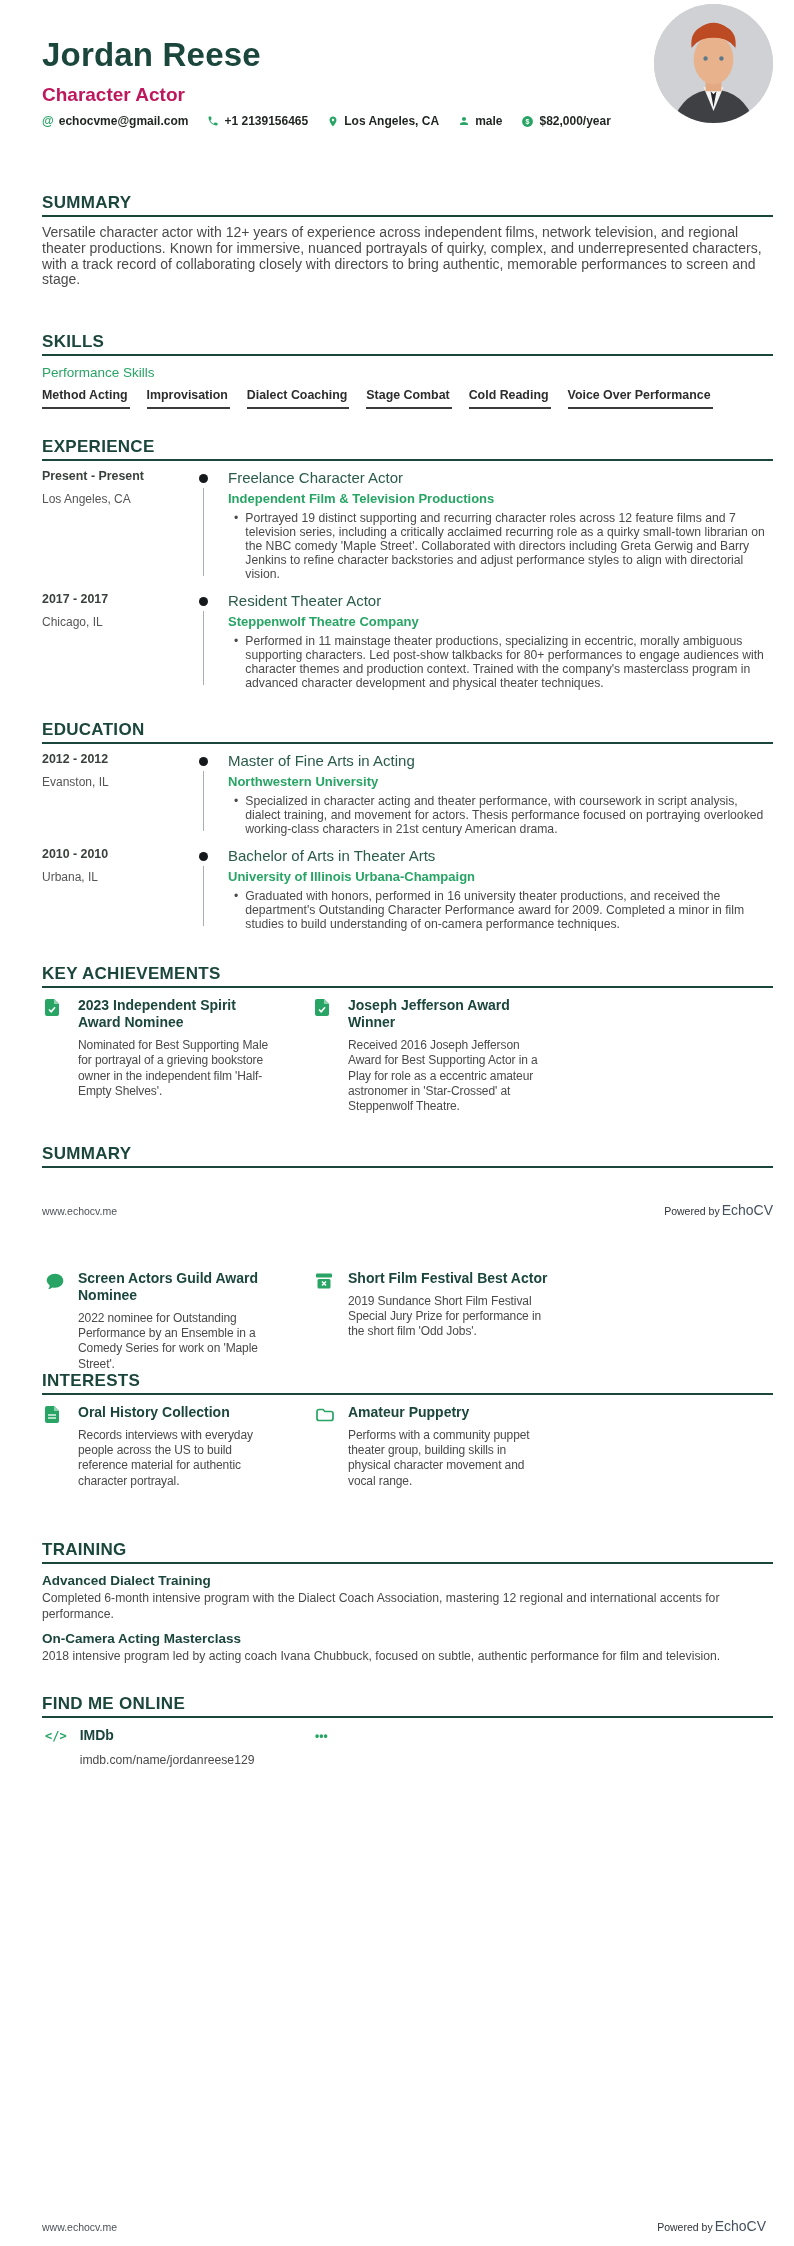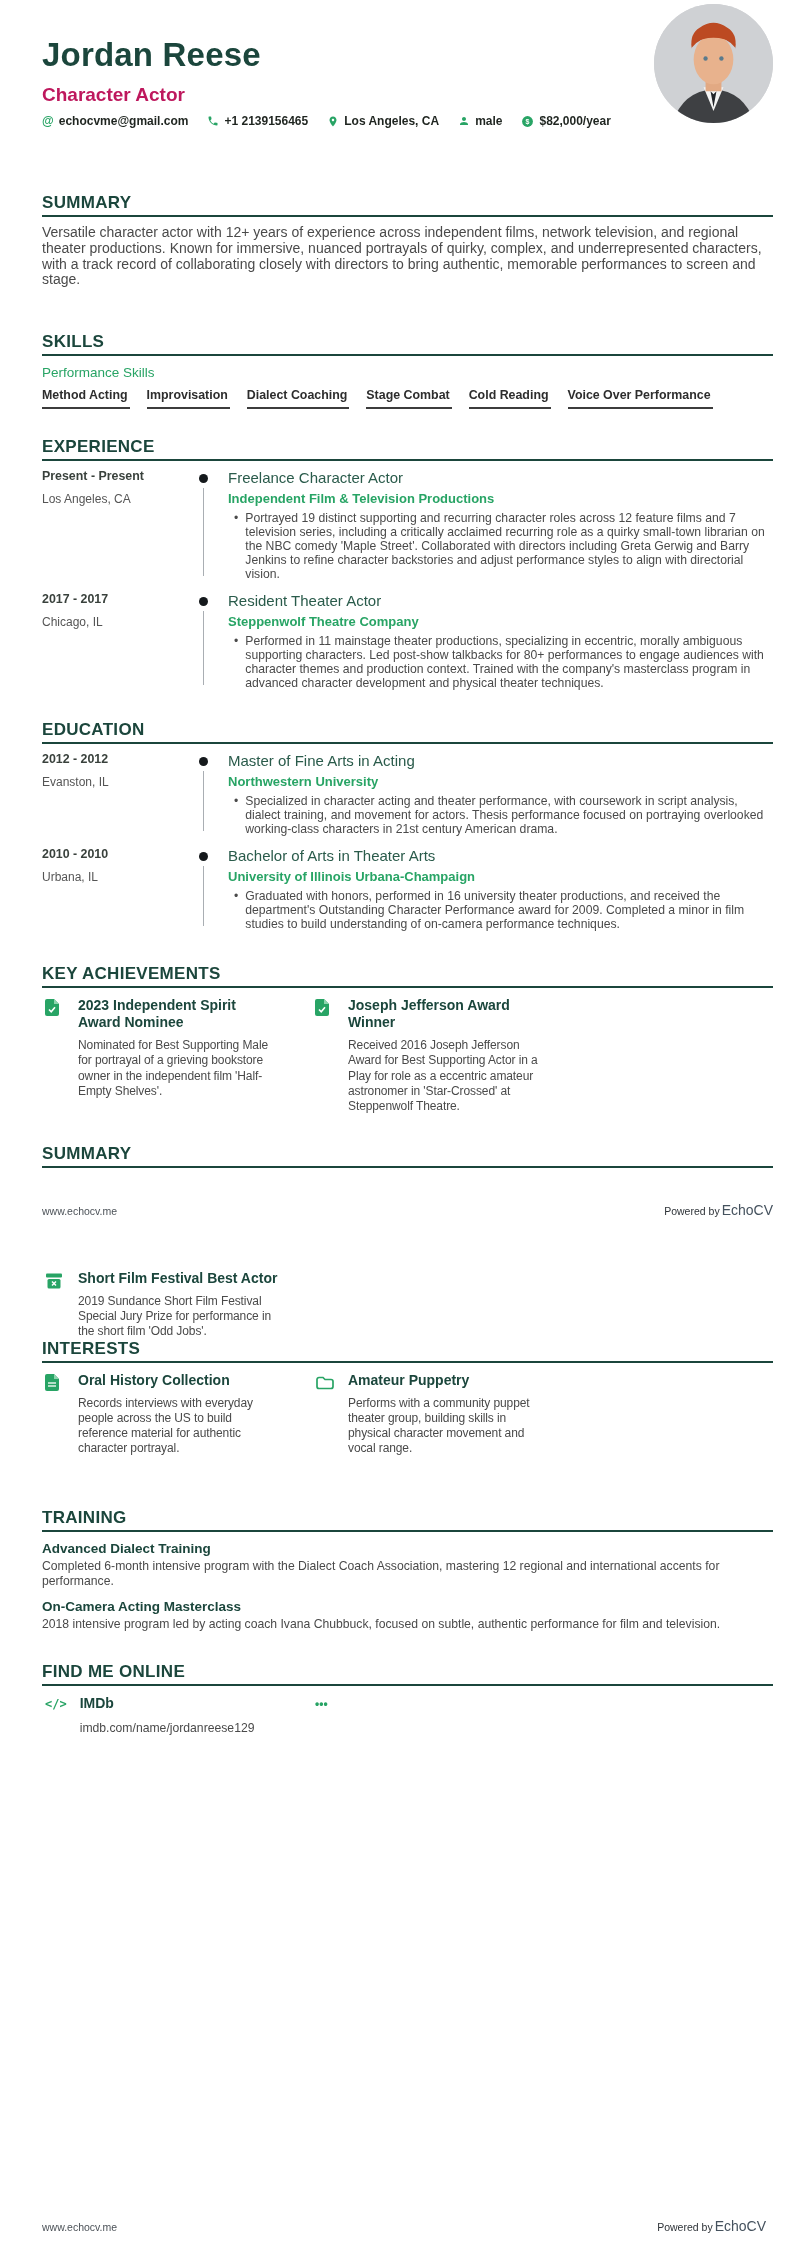--- a/index.html
+++ b/index.html
@@ -282,20 +282,31 @@
     <div class="rule"></div>
 
     <div class="pfooter inflow">
       <span class="psite">www.echocv.me</span>
       <span class="ppow"><span>Powered by</span><span class="brand">EchoCV</span></span>
     </div>
 
     <div class="cards">
       <div class="card">
         <span class="cicon">
+            <svg width="20" height="20" viewBox="0 0 20 20">
+              <path d="M10 1.8c4.6 0 8.3 3.1 8.3 7s-3.7 7-8.3 7c-.9 0-1.8-.1-2.6-.4-.9.7-2.3 1.4-4.2 1.7 1-1.1 1.4-2.5 1.5-3.5A6.9 6.9 0 0 1 1.7 8.8c0-3.9 3.7-7 8.3-7z" fill="#28a465"></path>
+            </svg>
+          </span>
+        <div class="ctext">
+          <div class="ctitle">Screen Actors Guild Award Nominee</div>
+          <p class="cbody">2022 nominee for Outstanding Performance by an Ensemble in a Comedy Series for work on 'Maple Street'.</p>
+        </div>
+      </div>
+      <div class="card">
+        <span class="cicon">
             <svg width="18" height="18" viewBox="0 0 18 18">
               <rect x="1" y="1.5" width="16" height="4" rx="1" fill="#28a465"></rect>
               <rect x="2.5" y="7" width="13" height="9.5" rx="1.5" fill="#28a465"></rect>
               <line x1="7" y1="9.5" x2="11" y2="13.5" stroke="#ffffff" stroke-width="1.4"></line>
               <line x1="11" y1="9.5" x2="7" y2="13.5" stroke="#ffffff" stroke-width="1.4"></line>
             </svg>
           </span>
         <div class="ctext">
           <div class="ctitle">Short Film Festival Best Actor</div>
           <p class="cbody">2019 Sundance Short Film Festival Special Jury Prize for performance in the short film 'Odd Jobs'.</p>

